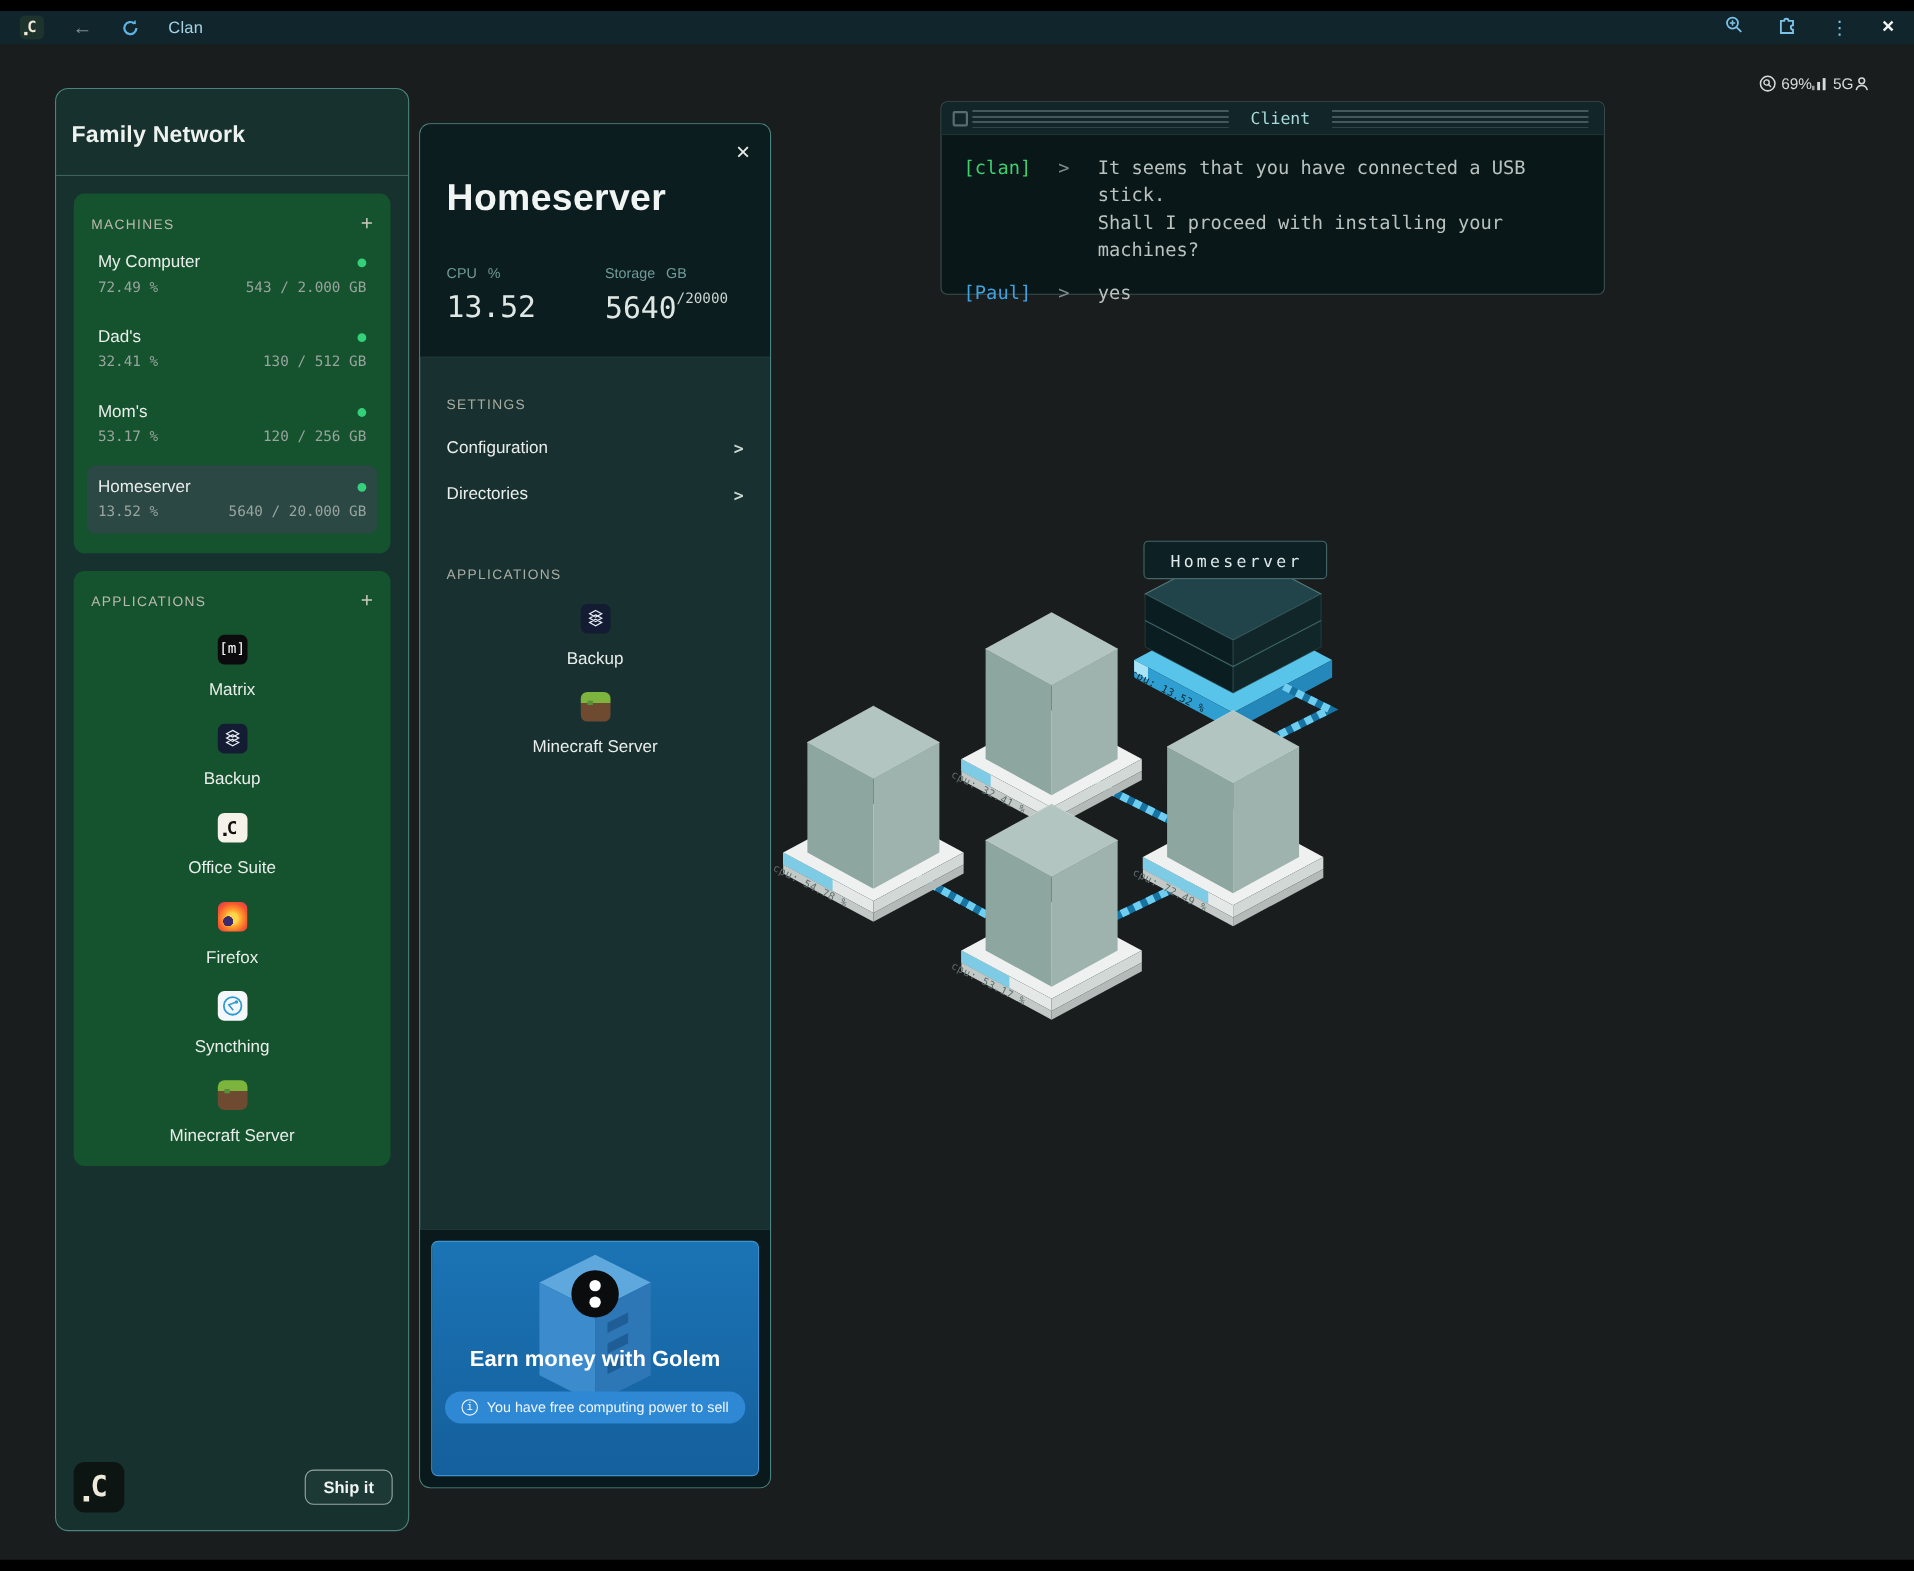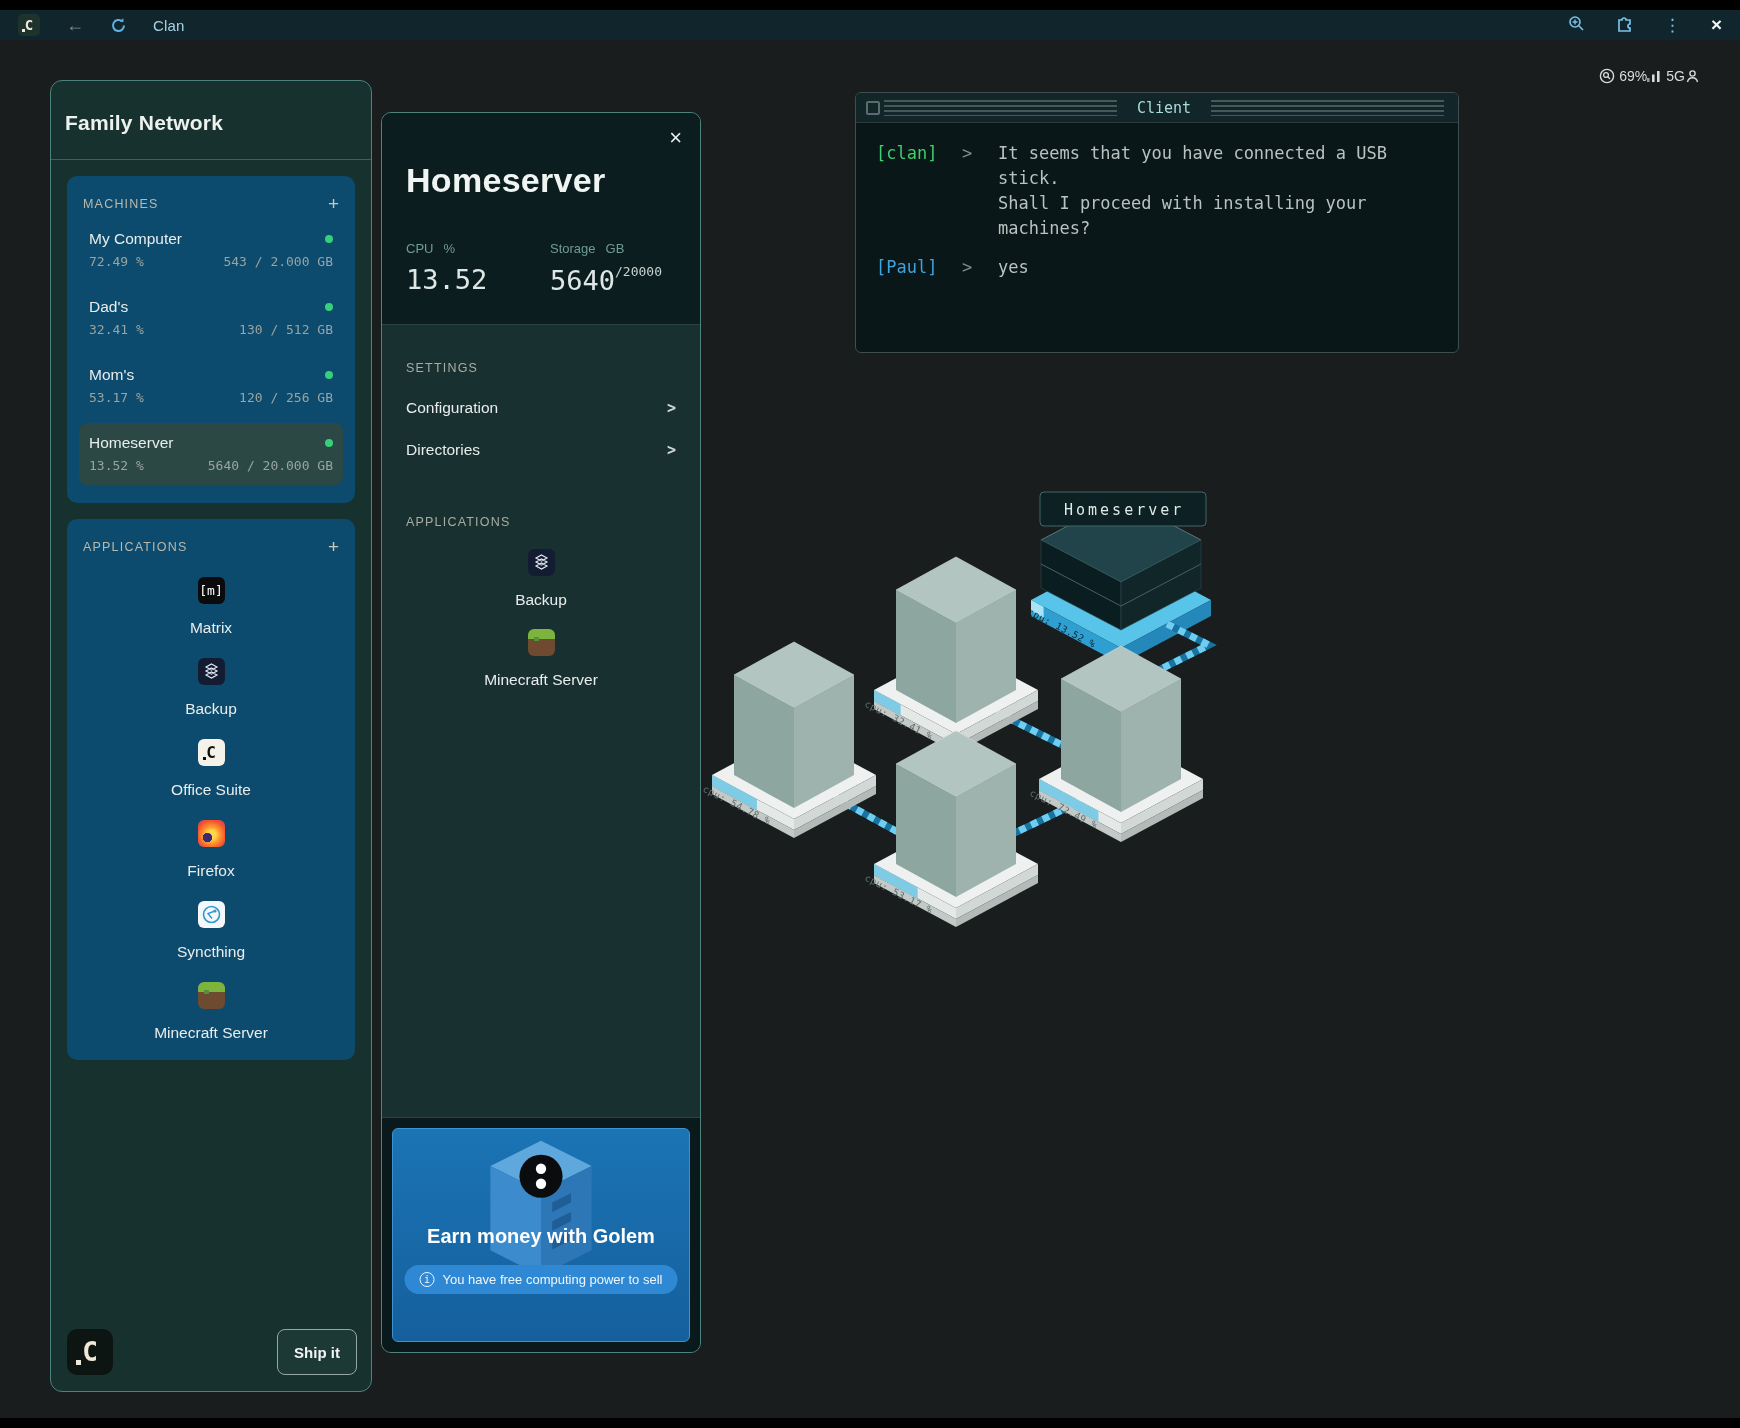--- a/index.html
+++ b/index.html
@@ -26,21 +26,21 @@
   #status { position:absolute; top:28px; right:40px; display:flex; align-items:center; 
     color:#d6dbd9; font-size:14px; }
   #status svg { display:block; }
   .stat-group { display:flex; align-items:center; gap:4px; }
 
   
   #sidebar { position:absolute; left:50px; top:40px; width:322px; height:1312px;
     background:#17312e; border:1px solid #4c837c; border-radius:12px; }
   #sidebar h1 { font-size:21px; font-weight:bold; color:#eef2ef; padding:30px 26px 24px 14px; letter-spacing:.2px; }
   .sb-divider { height:1px; background:#3d615c; }
-  .sb-card { margin:16px; background:#0c4a6e; border-radius:10px; padding:18px 16px; }
+  .sb-card { margin:16px; background:#14532d; border-radius:10px; padding:18px 16px; }
   .card-head { display:flex; align-items:center; justify-content:space-between; margin-bottom:4px; }
   .card-title { font-size:12.5px; letter-spacing:1.2px; color:#b9b9ab; }
   .card-plus { color:#c8c8ba; font-size:19px; font-weight:300; cursor:default; line-height:1; }
 
   .machine-row { padding:11px 10px 12px 10px; border-radius:8px; margin:6px -4px 0 -4px; }
   .machine-row.selected { background:#2b4845; }
   .m-line1 { display:flex; align-items:center; justify-content:space-between; }
   .m-name { color:#e9edeb; font-size:15.5px; }
   .m-dot { width:8px; height:8px; border-radius:50%; background:#35d07a; }
   .m-line2 { display:flex; justify-content:space-between; margin-top:6px;
@@ -60,21 +60,21 @@
   .ic-sync { background:#f5f8fa; }
   .ic-mc { background:linear-gradient(to bottom, #7cb43e 0 38%, #6d4a30 38% 100%); position:relative; }
   .ic-mc::after { content:""; position:absolute; left:6px; top:8px; width:5px; height:4px; background:#58903a; }
 
   #sb-bottom { position:absolute; left:16px; right:14px; bottom:16px; display:flex;
     align-items:center; justify-content:space-between; }
   .clan-logo { width:46px; height:46px; border-radius:10px; background:#0d1512; color:#efe9d9;
     font-family:"DejaVu Sans Mono", monospace; font-weight:bold; font-size:26px;
     display:flex; align-items:center; justify-content:center; position:relative; }
   .clan-logo::after { content:""; position:absolute; left:9px; bottom:10px; width:5px; height:5px; background:#efe9d9; }
-  .ship-btn { width:80px; height:46px; border-radius:8px; border:1px solid #97a6a2; background:#1d3936;
+  .ship-btn { width:80px; height:32px; border-radius:8px; border:1px solid #97a6a2; background:#1d3936;
     color:#f0f4f2; font-size:15px; font-weight:bold; display:flex; align-items:center; justify-content:center; }
 
   
   #detail { position:absolute; left:381px; top:72px; width:320px; height:1241px;
     background:#183130; border:1px solid #4c837c; border-radius:10px; }
   #detail-head { height:212px; background:#0c1d1f; border-radius:9px 9px 0 0; border-bottom:1px solid #2c4341; position:relative; }
   .detail-close { position:absolute; top:14px; right:18px; color:#e8ecea; font-size:22px; line-height:1; }
   .detail-title { position:absolute; left:24px; top:48px; font-size:34px; font-weight:bold; color:#f0f4f2; letter-spacing:.3px; }
   .stat { position:absolute; top:128px; }
   .stat-cpu { left:24px; } .stat-storage { left:168px; }
@@ -96,21 +96,21 @@
     background:linear-gradient(180deg,#1b74b4,#155f9d); position:relative; overflow:hidden; text-align:center; }
   #ad svg { position:absolute; left:50%; transform:translateX(-50%); top:6px; }
   .ad-title { position:absolute; left:0; right:0; top:96px; color:#fff; font-size:20px; font-weight:bold; }
   .ad-pill { position:absolute; left:50%; transform:translateX(-50%); top:136px; white-space:nowrap;
     background:#2f88d4; border-radius:999px; padding:7px 15px; display:flex; align-items:center; gap:8px;
     color:#eef6fc; font-size:13px; }
   .info-dot { width:15px; height:15px; border-radius:50%; border:1.5px solid #eef6fc; font-size:10px;
     display:flex; align-items:center; justify-content:center; font-family:"DejaVu Sans Mono", monospace; }
 
   
-  #terminal { position:absolute; left:855px; top:52px; width:604px; height:261px;
+  #terminal { position:absolute; left:855px; top:52px; width:604px; height:176px;
     background:#0a1719; border:1px solid #3c4e4e; border-radius:6px; }
   #term-bar { height:30px; background:#12262a; border-bottom:1px solid #2c3c3c; border-radius:5px 5px 0 0;
     display:flex; align-items:center; padding:0 10px; }
   .term-check { width:14px; height:14px; border:2px solid #5a6c6c; border-radius:2px; flex:0 0 auto; }
   .term-lines { flex:1 1 auto; height:16px; margin:0 4px;
     background:repeating-linear-gradient(to bottom,#46585a 0 2px, transparent 2px 5px); }
   .term-title { color:#a8dada; font-family:"DejaVu Sans Mono", monospace; font-size:15px; margin:0 16px; }
   #term-body { padding:18px 20px; font-family:"DejaVu Sans Mono", monospace; font-size:17px; line-height:25px; }
   .term-row { display:flex; gap:0; margin-bottom:14px; }
   .t-speaker { width:86px; flex:0 0 86px; }

